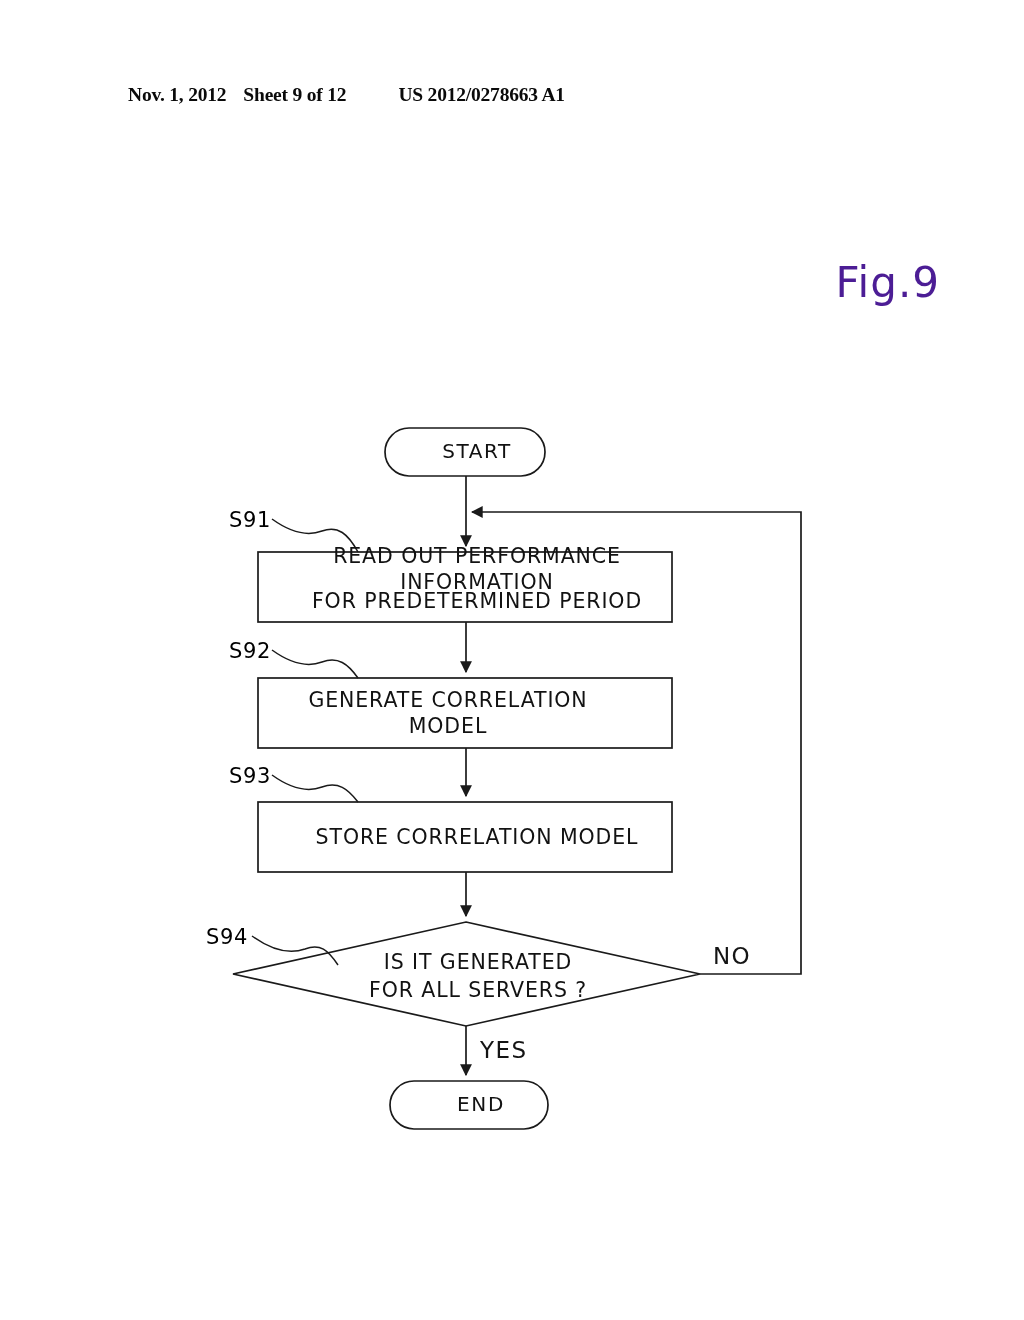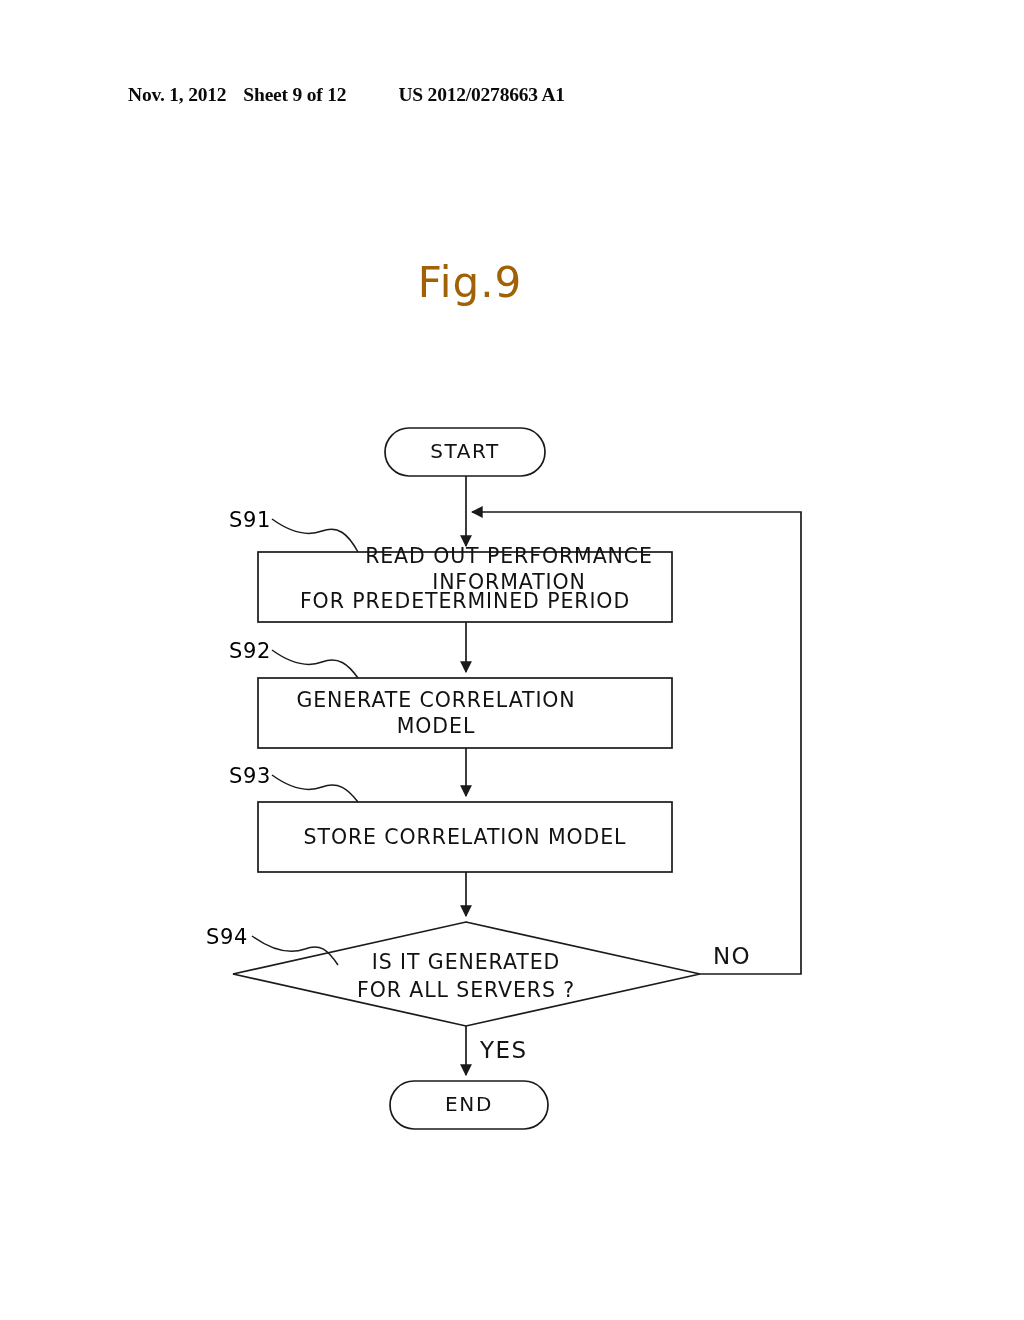--- a/index.html
+++ b/index.html
@@ -37,25 +37,25 @@
   .hdr-date     { margin-right: 17px; }
   .hdr-sheet    { margin-right: 52px; }
   .hdr-docnum   { }
 
   
   .fig-title {
     position: absolute;
     top: 258px;
     left: 0;
     width: 940px;
-    text-align: center;
+    text-align: right;
     font-family: "DejaVu Sans", sans-serif;
     font-size: 42px;
     letter-spacing: 1px;
-    color: #a16207;
+    color: #4c1d95;
   }
 
   
   .flow-canvas {
     position: absolute;
     left: 0;
     top: 0;
     width: 1024px;
     height: 1320px;
   }
@@ -68,20 +68,21 @@
     position: absolute;
     font-family: "DejaVu Sans", sans-serif;
     color: #121212;
     text-align: center;
     line-height: 1.28;
     letter-spacing: 0.9px;
     white-space: pre-line;
     display: flex;
     align-items: center;
     justify-content: center;
+    padding-left: 12px;
   }
   .term-text  { font-size: 20px; letter-spacing: 1.6px; }
   .proc-text  { font-size: 20.5px; }
   .dec-text   { font-size: 20.5px; }
 
   .step-label {
     position: absolute;
     font-family: "DejaVu Sans", sans-serif;
     font-size: 21px;
     letter-spacing: 0.6px;
@@ -146,21 +147,21 @@
 
     <path stroke-width="1.5" d="M 272 775 C 290 788 306 793 322 787 C 338 781 348 789 358 802"></path>
 
     <path stroke-width="1.5" d="M 252 936 C 270 949 288 955 305 949 C 320 943 328 950 338 965"></path>
   </g>
 </svg>
 </div>
 
 <div class="node-text term-text" style="left:385px; top:428px; width:160px; height:48px;">START</div>
 
-<div class="node-text proc-text" style="left:258px; top:552px; width:414px; height:34px;margin-left:44px;">READ OUT PERFORMANCE INFORMATION</div>
+<div class="node-text proc-text" style="left:258px; top:552px; width:414px; height:34px;">READ OUT PERFORMANCE INFORMATION</div>
 <div class="node-text proc-text" style="left:258px; top:584px; width:414px; height:34px;">FOR PREDETERMINED PERIOD</div>
 
 <div class="node-text proc-text" style="left:258px; top:678px; width:356px; height:70px;">GENERATE CORRELATION MODEL</div>
 
 <div class="node-text proc-text" style="left:258px; top:802px; width:414px; height:70px;">STORE CORRELATION MODEL</div>
 
 <div class="node-text dec-text" style="left:300px; top:948px; width:332px; height:28px;">IS IT GENERATED</div>
 <div class="node-text dec-text" style="left:300px; top:976px; width:332px; height:28px;">FOR ALL SERVERS ?</div>
 
 <div class="node-text term-text" style="left:390px; top:1081px; width:158px; height:48px;">END</div>

